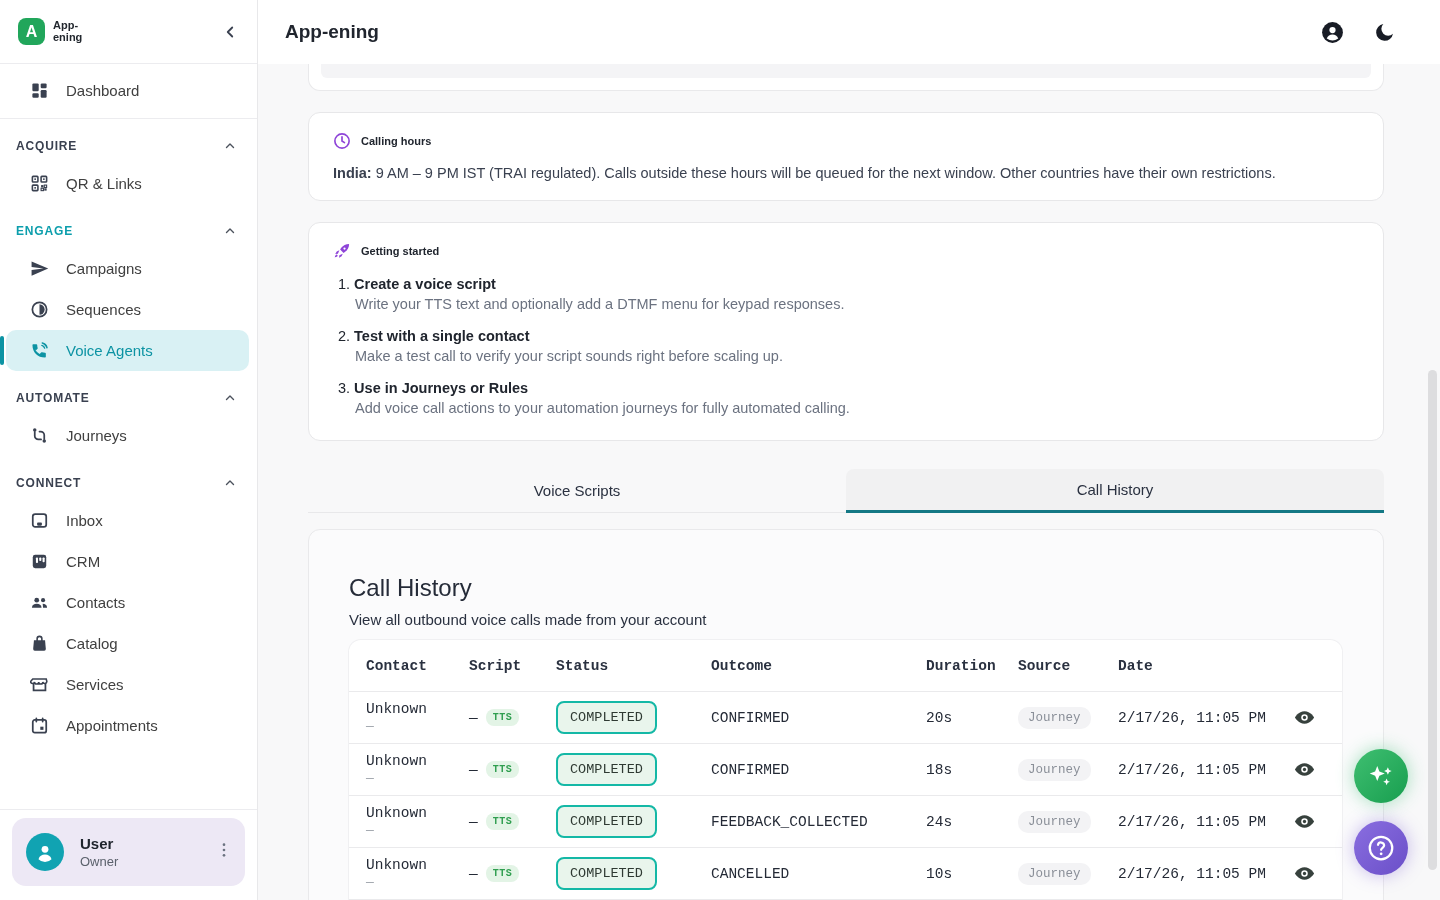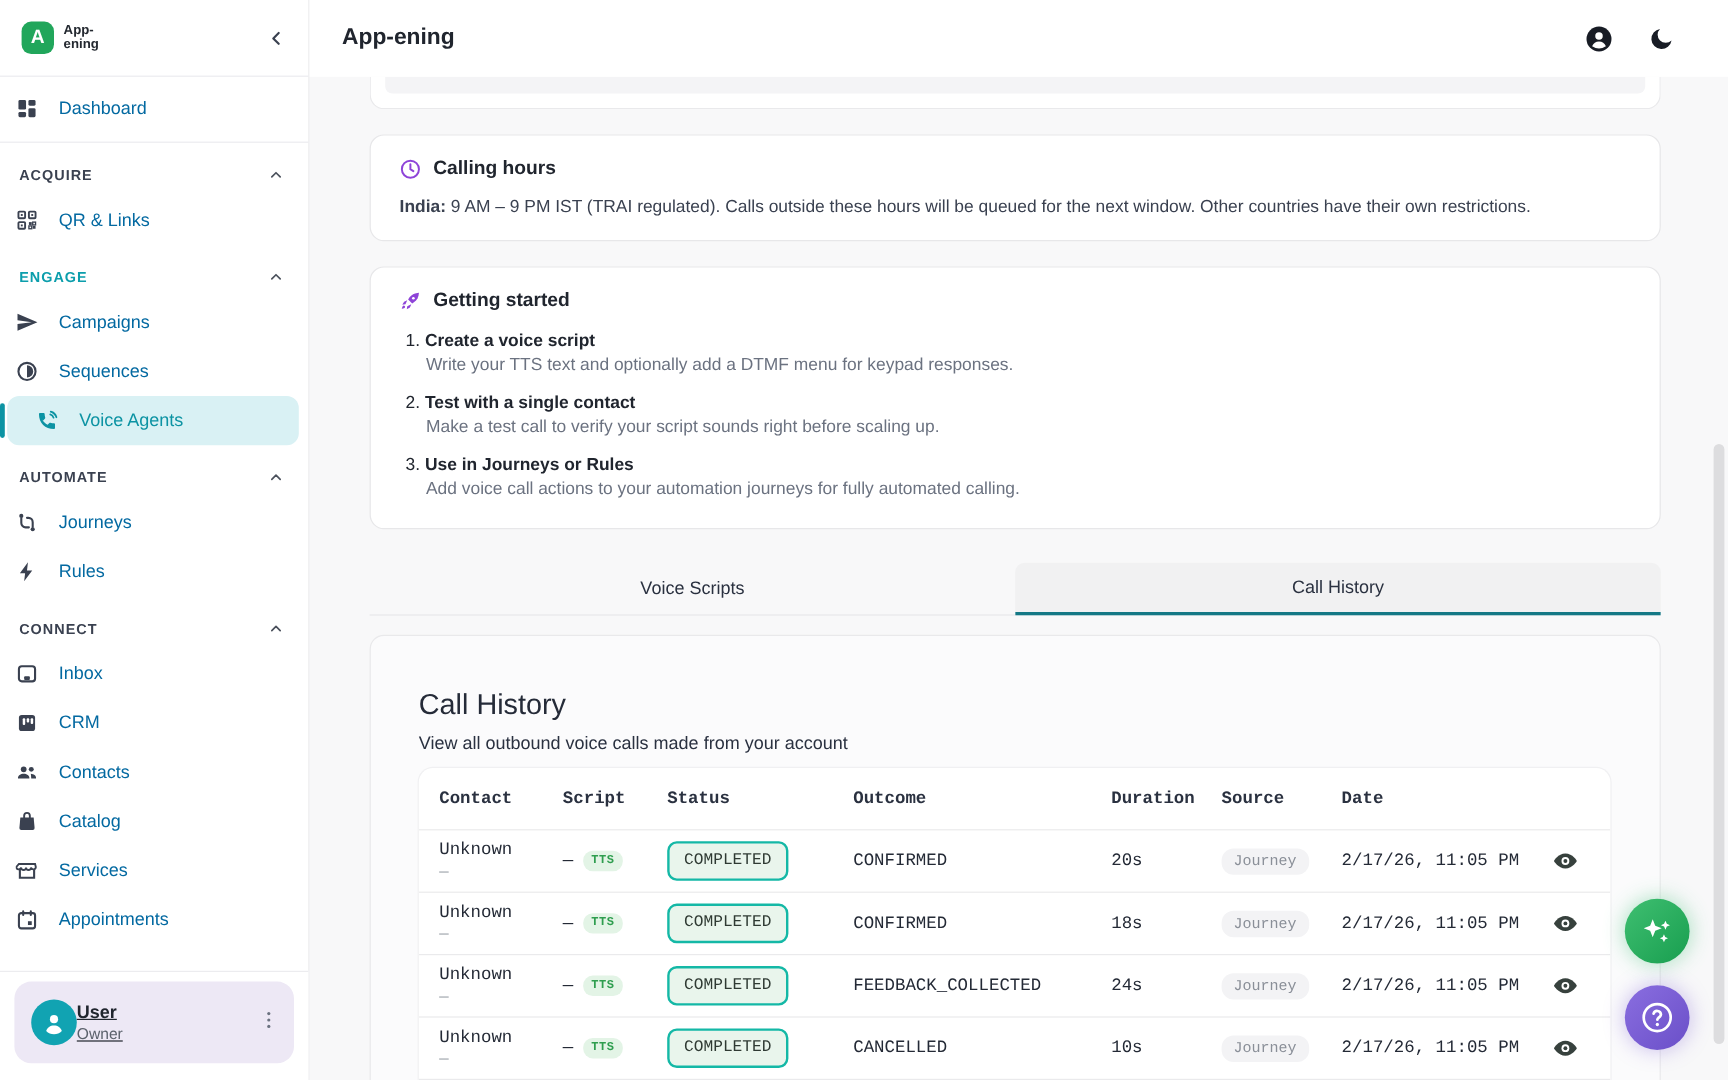--- a/index.html
+++ b/index.html
@@ -11,41 +11,41 @@
   .sidebar { width:258px; height:900px; background:#fff; border-right:1px solid #E8E8EA;
     position:relative; flex-shrink:0; }
   .sb-logo-row { height:64px; display:flex; align-items:center; padding:0 18px 0 18px;
     border-bottom:1px solid #ECECEF; }
   .logo-badge { width:27px; height:27px; border-radius:8px; background:#21A65B; color:#fff;
     display:flex; align-items:center; justify-content:center; font-weight:bold; font-size:16px; }
   .logo-text { margin-left:8px; font-size:11px; font-weight:bold; line-height:1.05; color:#23282F; flex:1; }
   .sb-collapse { color:#3A4150; display:flex; align-items:center; cursor:pointer; }
 
   .sb-scroll { padding-top:6px; }
-  .sb-item { height:41px; display:flex; align-items:center; gap:17px; padding-left:12px;
-    font-size:15px; color:#0369a1; cursor:pointer; position:relative; margin:0; }
+  .sb-item { height:41px; display:flex; align-items:center; gap:17px; padding-left:29px;
+    font-size:15px; color:#404040; cursor:pointer; position:relative; margin:0; }
   .sb-item .sicon { width:20px; height:20px; flex-shrink:0; display:flex; align-items:center; justify-content:center; }
   .sb-divider { border-bottom:1px solid #ECECEF; margin:7px 0; }
   .sb-section { height:34px; display:flex; align-items:center; justify-content:space-between;
     padding:0 20px 0 16px; font-size:12px; font-weight:bold; letter-spacing:.07em;
     color:#3A4150; margin-top:10px; cursor:pointer; }
   .sb-section.teal { color:#0C9EAC; }
   .sb-item.active { background:#D9F1F4; border-radius:10px; margin:0 8px 0 6px; padding-left:23px;
     color:#0C93A3; font-weight:500; }
   .sb-item.active::before { content:""; position:absolute; left:-6px; top:6px; bottom:6px;
     width:4px; border-radius:2px; background:#0C93A3; }
   .sb-item.active .sicon svg path, .sb-item.active .sicon svg circle { fill:#0C93A3; }
 
   .sb-footer { position:absolute; left:0; right:0; bottom:0; border-top:1px solid #ECECEF;
     padding:8px 12px 14px 12px; background:#fff; }
   .user-card { background:#EDE8F5; border-radius:14px; height:68px; display:flex;
     align-items:center; padding:0 10px 0 14px; cursor:pointer; }
   .avatar { width:38px; height:38px; border-radius:50%; background:#11A3B2; display:flex;
     align-items:center; justify-content:center; flex-shrink:0; }
-  .user-meta { margin-left:0; flex:1;text-decoration:underline; }
+  .user-meta { margin-left:16px; flex:1; }
   .user-name { font-size:15px; font-weight:bold; color:#20252E; }
   .user-role { font-size:13px; color:#5B616C; margin-top:2px; }
   .user-menu { padding:4px; cursor:pointer; }
 
   
   .main { flex:1; display:flex; flex-direction:column; background:#F8F8F9; position:relative; }
   .topbar { height:64px; background:#fff; display:flex; align-items:center;
     padding:0 44px 0 27px; flex-shrink:0; }
   .topbar-title { font-size:19px; font-weight:bold; color:#20252E; flex:1; }
   .topbar-icons { display:flex; align-items:center; gap:28px; }
@@ -53,21 +53,21 @@
 
   .content { padding:0 56px 0 50px; }
 
   
   .partial-card { height:27px; background:#fff; border:1px solid #E9E9EB; border-top:none;
     border-radius:0 0 12px 12px; overflow:hidden; }
   .partial-inner { height:14px; margin:0 12px; background:#F4F4F6; border-radius:0 0 6px 6px; }
 
   .card { background:#fff; border:1px solid #E7E7E9; border-radius:12px; padding:19px 24px; }
   .card-title-row { display:flex; align-items:center; gap:10px; }
-  .card-title { font-size:16px; font-weight:600; color:#20252E; }
+  .card-title { font-size:11px; font-weight:600; color:#20252E; }
   .calling-card { margin-top:21px; }
   .calling-body { margin-top:15px; font-size:14.5px; color:#3A4150; }
   .calling-body b { font-weight:bold; }
 
   .gs-card { margin-top:21px; padding-bottom:24px; }
   .gs-step { margin-top:16px; padding-left:5px; }
   .gs-step-title { font-size:14.5px; font-weight:bold; color:#20252E; }
   .gs-step-title .num { font-weight:normal; margin-right:4px; }
   .gs-step-desc { font-size:14.5px; color:#6B7280; margin-top:4px; margin-left:17px; }
 
@@ -213,28 +213,20 @@
         <span class="sicon">
           <svg width="19" height="19" viewBox="0 0 24 24">
               <circle cx="6" cy="5" r="2.2" fill="#3A4150"></circle>
               <circle cx="18" cy="19" r="2.2" fill="#3A4150"></circle>
               <path d="M6 7.5v5a4.5 4.5 0 0 0 4.5 4.5H14" fill="none" stroke="#3A4150" stroke-width="2.2" stroke-linecap="round"></path>
               <path d="M18 16.5v-5a4.5 4.5 0 0 0-4.5-4.5H12" fill="none" stroke="#3A4150" stroke-width="2.2" stroke-linecap="round"></path>
             </svg>
         </span>
         <span>Journeys</span>
       </div>
-      <div class="sb-item">
-        <span class="sicon">
-          <svg width="19" height="19" viewBox="0 0 24 24">
-              <path d="M13 2L4.5 13.5h5.5L9 22l8.5-11.5H12L13 2z" fill="#3A4150"></path>
-            </svg>
-        </span>
-        <span>Rules</span>
-      </div>
 
       <div class="sb-section">
         <span>CONNECT</span>
         <svg width="14" height="14" viewBox="0 0 24 24">
             <polyline points="6,14.5 12,8.5 18,14.5" fill="none" stroke="#4B515C" stroke-width="2.4" stroke-linecap="round" stroke-linejoin="round"></polyline>
           </svg>
       </div>
       <div class="sb-item">
         <span class="sicon">
           <svg width="19" height="19" viewBox="0 0 24 24">

